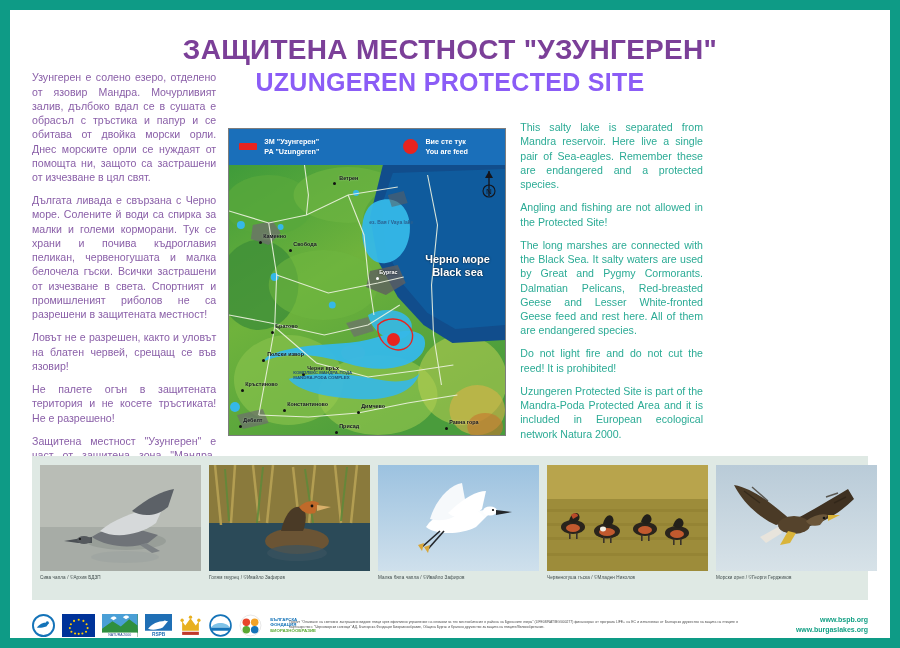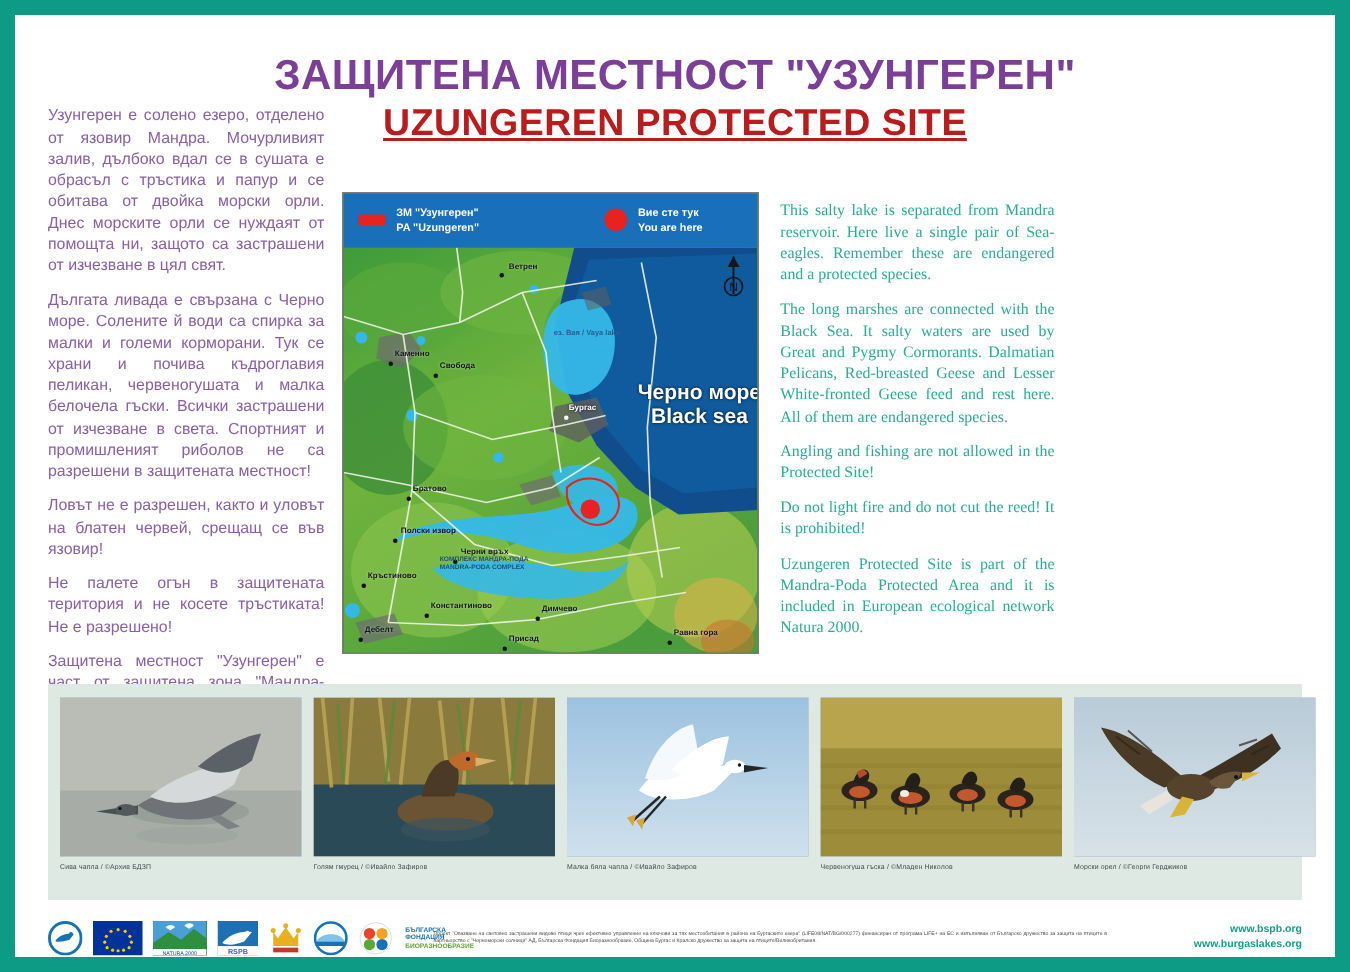--- a/index.html
+++ b/index.html
@@ -22,39 +22,39 @@
   }
 
   
   .titles { padding-top: 24px; text-align: center; }
   .title-bg {
     font-size: 28px; font-weight: bold; letter-spacing: 0.3px;
     color: #7b3f98; line-height: 1.12;
   }
   .title-en {
     font-size: 25px; font-weight: bold; letter-spacing: 0.3px;
-    color: #b91c1c; line-height: 1.15; margin-top: 3px; text-decoration: underline;
+    color: #8b5cf6; line-height: 1.15; margin-top: 3px;
   }
 
   
   .body-cols {
     position: absolute; top: 108px; left: 0; width: 715px; height: 325px;
     display: flex; align-items: center;
   }
   .col-text { width: 283px; padding: 0 12px 0 22px; }
   .col-text.right { padding: 0 22px 0 14px; }
   .col-map { width: 291px; padding-top: 2px; }
 
   .col-text p {
     font-size: 10.6px; line-height: 1.345;
     text-align: justify; text-justify: inter-word;
     margin-bottom: 9px;
   }
   .col-text.left p { color: #8a5fa8; }
-  .col-text.right p { color: #2bab95; font-family: Liberation Serif, serif; }
+  .col-text.right p { color: #2bab95; }
   .col-text p:last-child { margin-bottom: 0; }
 
   
   .map-wrap {
     position: relative; width: 278px; height: 308px;
     border: 1px solid #7d7d7d; background: #3f8f3a; overflow: hidden;
   }
   .map-legend {
     position: relative; height: 36px; background: #1a6fba;
     display: flex; align-items: center;
@@ -68,21 +68,21 @@
 
   .map-canvas { position: relative; width: 100%; height: 272px; overflow: hidden; }
   .map-canvas svg { display: block; width: 100%; height: 100%; }
 
   .map-label {
     position: absolute; color: #ffffff; font-size: 5.4px; font-weight: bold;
     text-shadow: 0 0 2px rgba(0,0,0,0.85); white-space: nowrap; pointer-events: none;
   }
   .map-label.dark { color: #15151b; text-shadow: 0 0 2px rgba(255,255,255,0.5); }
   .map-label.sea {
-    color: #ffffff; font-size: 14px; line-height: 1.2; text-align: center;
+    color: #ffffff; font-size: 11px; line-height: 1.2; text-align: center;
   }
   .map-label.lake { color: #2a5f8f; font-size: 5px; font-weight: bold; text-shadow:none; }
   .town-dot {
     position: absolute; width: 3px; height: 3px; background: #111; border-radius: 50%;
   }
   .here-dot {
     position: absolute; width: 13px; height: 13px; border-radius: 50%;
     background: #e8231f;
   }
   .compass {
@@ -156,21 +156,21 @@
             <div class="swatch-red-bar"></div>
             <div class="legend-lines">
               <div>ЗМ "Узунгерен"</div>
               <div>PA "Uzungeren"</div>
             </div>
           </div>
           <div class="legend-item b">
             <div class="swatch-red-dot"></div>
             <div class="legend-lines">
               <div>Вие сте тук</div>
-              <div>You are here</div>
+              <div>You are feed</div>
             </div>
           </div>
         </div>
 
         <div class="map-canvas">
           <svg viewBox="0 0 278 272" preserveAspectRatio="none">
             <defs>
               <linearGradient id="terr" x1="0" y1="0" x2="0.6" y2="1">
                 <stop offset="0%" stop-color="#3f9b3a"></stop>
                 <stop offset="45%" stop-color="#6fb33c"></stop>
@@ -291,22 +291,22 @@
               <circle cx="10" cy="21" r="6" fill="none" stroke="#15151b" stroke-width="1.1"></circle>
               <text x="10" y="24" font-size="8" font-family="Liberation Sans, sans-serif" text-anchor="middle" fill="#15151b">N</text>
             </svg>
           </div>
         </div>
       </div>
     </div>
 
     <div class="col-text right">
       <p>This salty lake is separated from Mandra reservoir. Here live a single pair of Sea-eagles. Remember these are endangered and a protected species.</p>
+      <p>Angling and fishing are not allowed in the Protected Site!</p>
       <p>The long marshes are connected with the Black Sea. It salty waters are used by Great and Pygmy Cormorants. Dalmatian Pelicans, Red-breasted Geese and Lesser White-fronted Geese feed and rest here. All of them are endangered species.</p>
-      <p>Angling and fishing are not allowed in the Protected Site!</p>
       <p>Do not light fire and do not cut the reed! It is prohibited!</p>
       <p>Uzungeren Protected Site is part of the Mandra-Poda Protected Area and it is included in European ecological network Natura 2000.</p>
     </div>
   </div>
 
   <div class="photo-strip">
 
     <div class="photo-cell">
       <div class="photo">
         <svg viewBox="0 0 161 106" preserveAspectRatio="xMidYMid slice">

